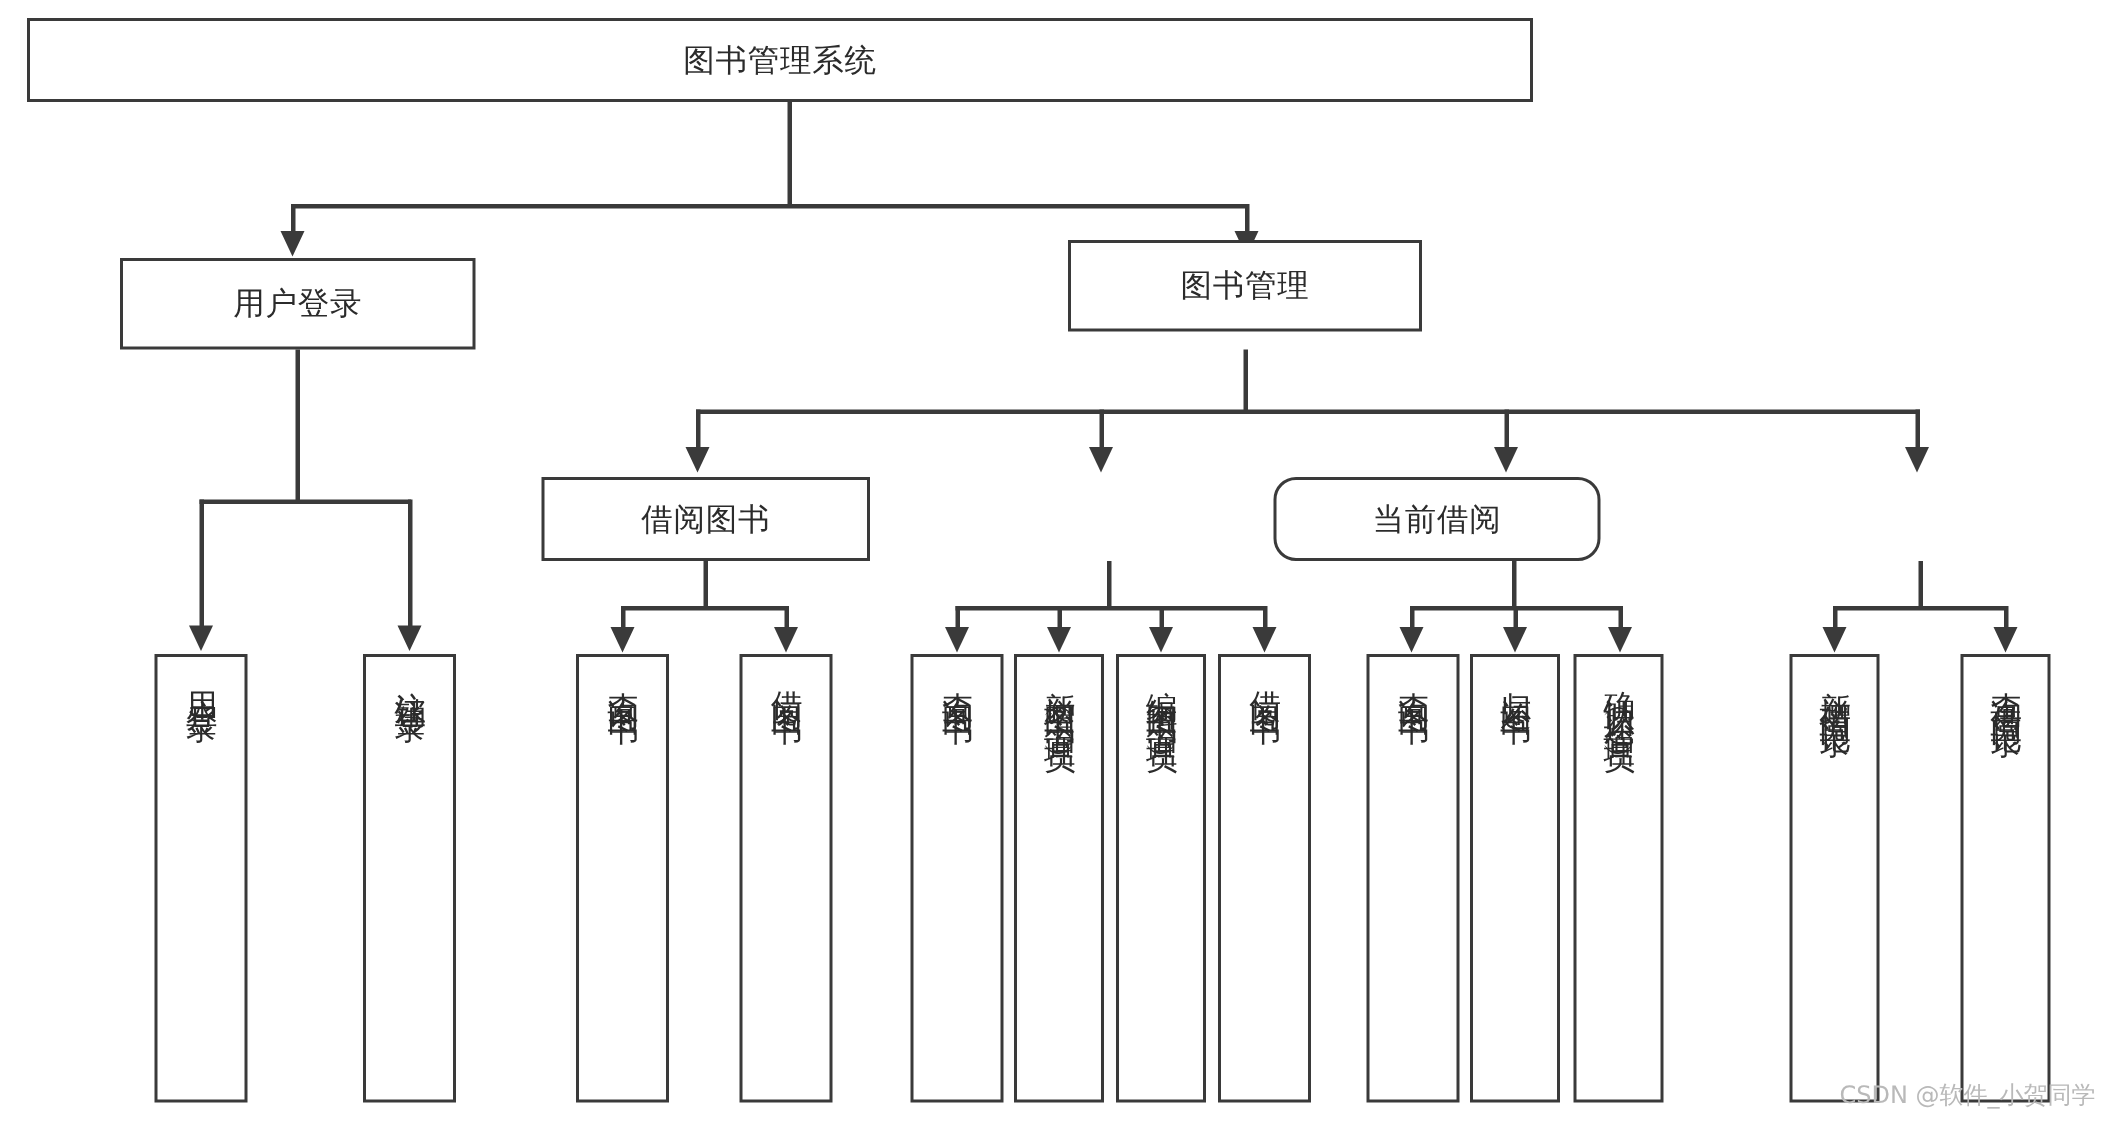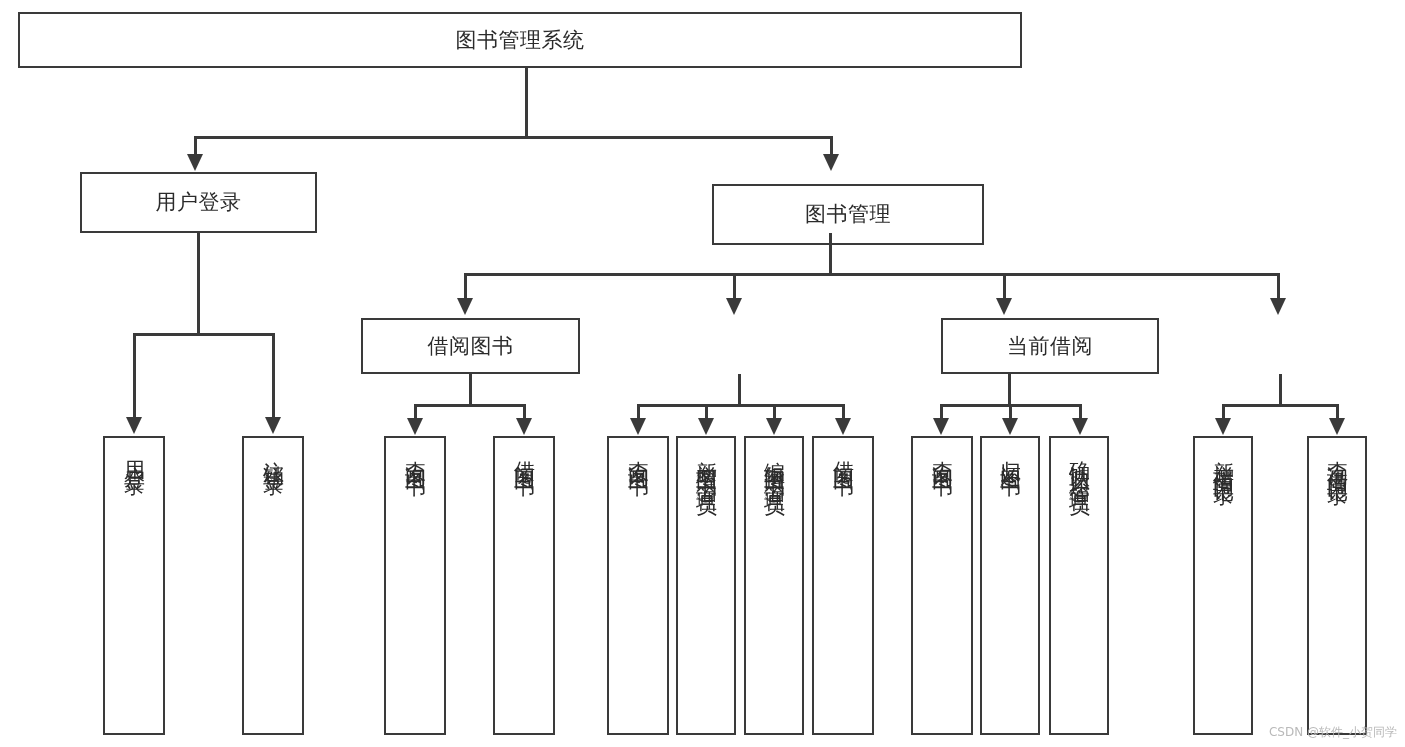--- a/index.html
+++ b/index.html
@@ -70,21 +70,21 @@
     height: 0;
     border-left: 8px solid transparent;
     border-right: 8px solid transparent;
     border-top: 17px solid #3a3a3a;
   }
   
   #watermark {
     position: absolute;
     right: 8px;
     bottom: 6px;
-    font-size: 12px;
+    font-size: 16px;
     color: #b9b9b9;
     white-space: nowrap;
     font-family: "DejaVu Sans", "Liberation Sans", sans-serif;
   }
 </style>
 </head>
 <body>
 
 <div id="canvas">
 
@@ -98,21 +98,21 @@
 
   <div class="vline" style="left:194px; top:136px; height:19px;"></div>
   <div class="arrow" style="left:187px; top:154px;"></div>
   <div class="vline" style="left:830px; top:136px; height:19px;"></div>
   <div class="arrow" style="left:823px; top:154px;"></div>
 
   <div class="node horiz" style="left:80px; top:172px; width:237px; height:61px;">
     <span class="label">用户登录</span>
   </div>
 
-  <div class="node horiz" style="left:712px; top:184px; width:272px; height:61px;">
+  <div class="node horiz" style="left:712px; top:160px; width:236px; height:61px;">
     <span class="label">图书管理</span>
   </div>
 
   <div class="vline" style="left:197px; top:233px; height:102px;"></div>
   <div class="hline" style="left:133px; top:333px; width:141px;"></div>
   <div class="vline" style="left:133px; top:333px; height:85px;"></div>
   <div class="arrow" style="left:126px; top:417px;"></div>
   <div class="vline" style="left:272px; top:333px; height:85px;"></div>
   <div class="arrow" style="left:265px; top:417px;"></div>
 
@@ -123,21 +123,21 @@
   <div class="vline" style="left:733px; top:273px; height:26px;"></div>
   <div class="arrow" style="left:726px; top:298px;"></div>
   <div class="vline" style="left:1003px; top:273px; height:26px;"></div>
   <div class="arrow" style="left:996px; top:298px;"></div>
   <div class="vline" style="left:1277px; top:273px; height:26px;"></div>
   <div class="arrow" style="left:1270px; top:298px;"></div>
 
   <div class="node horiz" style="left:361px; top:318px; width:219px; height:56px;">
     <span class="label">借阅图书</span>
   </div>
-  <div class="node horiz" style="left:941px; top:318px; width:218px; height:56px;">
+  <div class="node horiz" style="left:849px; top:318px; width:218px; height:56px;border-radius:15px;">
     <span class="label">当前借阅</span>
   </div>
 
   <div class="vline" style="left:469px; top:374px; height:32px;"></div>
   <div class="hline" style="left:414px; top:404px; width:111px;"></div>
   <div class="vline" style="left:414px; top:404px; height:15px;"></div>
   <div class="arrow" style="left:407px; top:418px;"></div>
   <div class="vline" style="left:523px; top:404px; height:15px;"></div>
   <div class="arrow" style="left:516px; top:418px;"></div>
 

